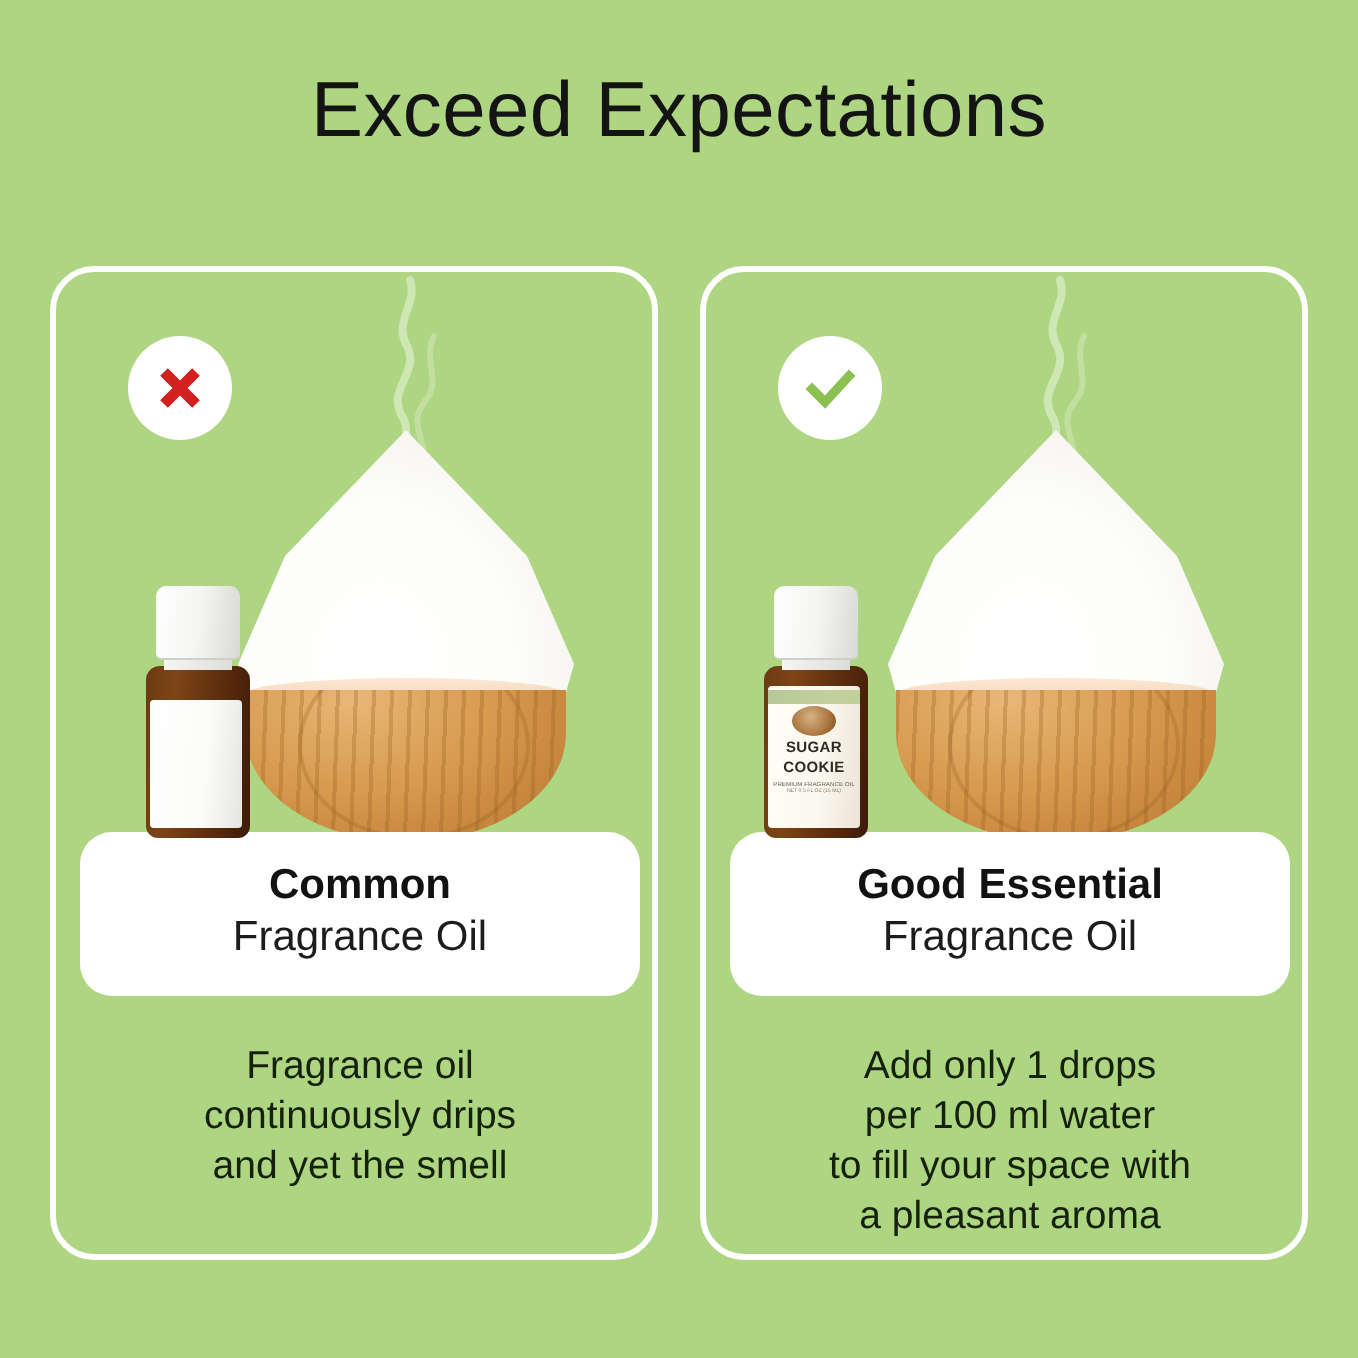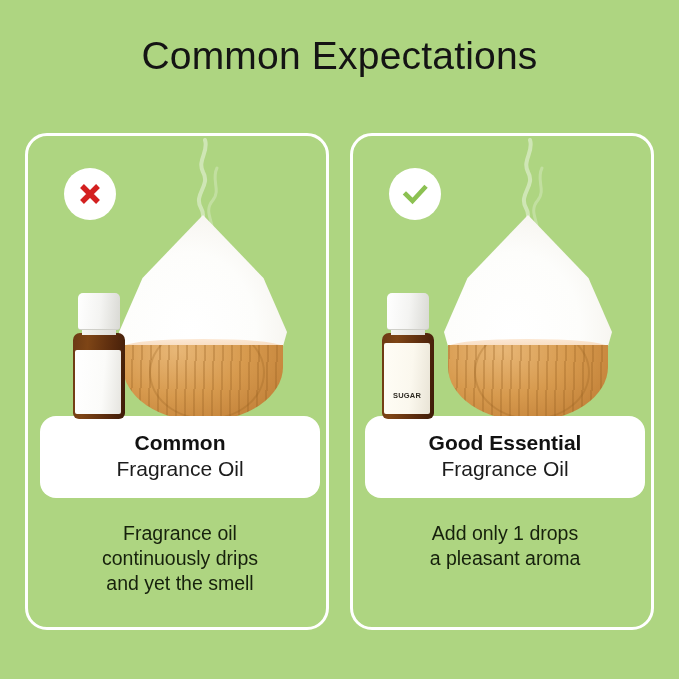--- a/index.html
+++ b/index.html
@@ -171,21 +171,20 @@
   }
   .b-label.branded {
     top: 50px;
     height: 71px;
     background: linear-gradient(95deg, #fffdf6 0%, #fbf8ee 58%, #e9e4d6 100%);
     display: flex;
     flex-direction: column;
     align-items: center;
     padding-top: 2px;
     box-sizing: border-box;
-    gap: 22px;
   }
   .lbl-top-band {
     width: 100%;
     height: 7px;
     background: linear-gradient(90deg, #7d9e4d, #9cbb63);
     opacity: 0.55;
   }
   .lbl-art {
     width: 22px; height: 15px;
     margin-top: 1px;
@@ -248,21 +247,21 @@
     width: 284px;
     text-align: center;
     font-size: 19.5px;
     line-height: 25px;
     color: #16210c;
   }
 </style>
 </head>
 <body>
 
-<div class="page-title">Common Expectations</div>
+<div class="page-title">Exceed Expectations</div>
 
 <div class="cards">
 
   <div class="card">
 
     <div class="badge">
       <svg width="30" height="30" viewBox="0 0 30 30">
         <path d="M7 7 L23 23 M23 7 L7 23" stroke="#d32020" stroke-width="5.4" stroke-linecap="butt"></path>
       </svg>
     </div>
@@ -334,17 +333,19 @@
       </div>
     </div>
 
     <div class="plate">
       <div class="plate-title">Good Essential</div>
       <div class="plate-sub">Fragrance Oil</div>
     </div>
 
     <div class="desc">
       <div>Add only 1 drops</div>
+      <div>per 100 ml water</div>
+      <div>to fill your space with</div>
       <div>a pleasant aroma</div>
     </div>
   </div>
 
 </div>
 
 </body></html>

